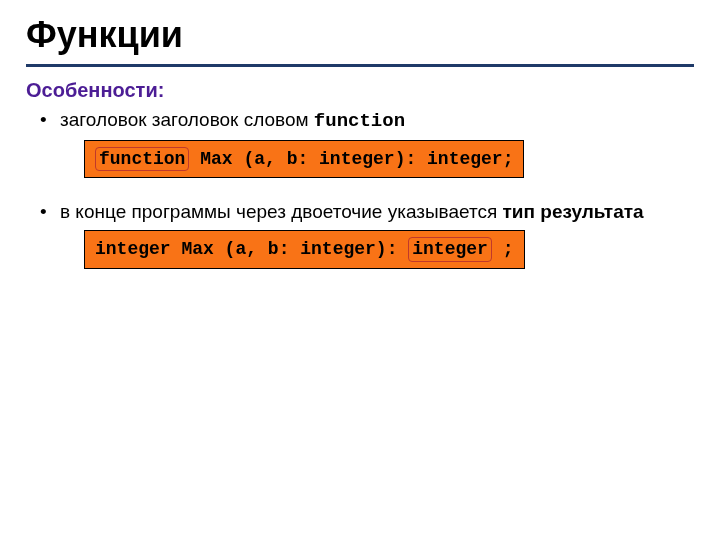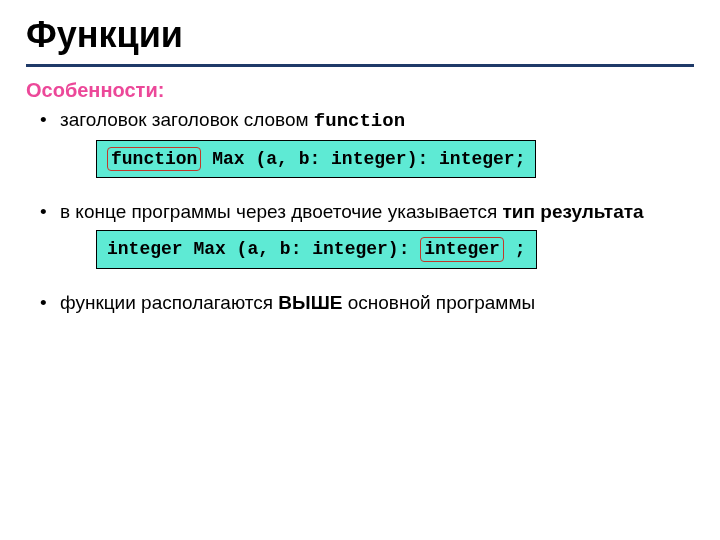--- a/index.html
+++ b/index.html
@@ -17,21 +17,21 @@
     margin-bottom: 8px;
   }
   .hr {
     border: none;
     border-top: 3px solid #1f3a68;
     margin-bottom: 12px;
   }
   .subtitle {
     font-size: 20px;
     font-weight: bold;
-    color: #ec4899;
+    color: #4c1d95;
     margin-bottom: 6px;
   }
   ul.bullets {
     list-style: none;
     padding-left: 12px;
   }
   ul.bullets > li {
     position: relative;
     padding-left: 22px;
     font-size: 19px;
@@ -41,27 +41,27 @@
   ul.bullets > li::before {
     content: "•";
     position: absolute;
     left: 2px;
     top: 0;
     font-size: 19px;
     color: #000;
   }
   .mono { font-family: "Courier New", monospace; font-weight: bold; }
   .codebox {
-    background: #5eead4;
+    background: #f97316;
     border: 1px solid #000;
     font-family: "Courier New", monospace;
     font-weight: bold;
     font-size: 18px;
     padding: 6px 10px;
-    margin: 6px 0 14px 36px;
+    margin: 6px 0 14px 24px;
     display: inline-block;
     white-space: nowrap;
   }
   .hlbox {
     border: 1.5px solid #c0392b;
     border-radius: 4px;
     padding: 0 3px;
     display: inline-block;
   }
   .bold { font-weight: bold; }
@@ -85,17 +85,14 @@
   </li>
 
 
   <li>
     <span>в конце программы через двоеточие указывается </span><span class="bold">тип результата</span>
     <div class="codebox">
       <span>integer Max (a, b: integer): </span><span class="hlbox">integer</span><span> ;</span>
     </div>
   </li>
 
-  <li>
-    <span>функции располагаются </span><span class="caps">ВЫШЕ</span><span> основной программы</span>
-  </li>
 
 </ul>
 
 </body></html>

